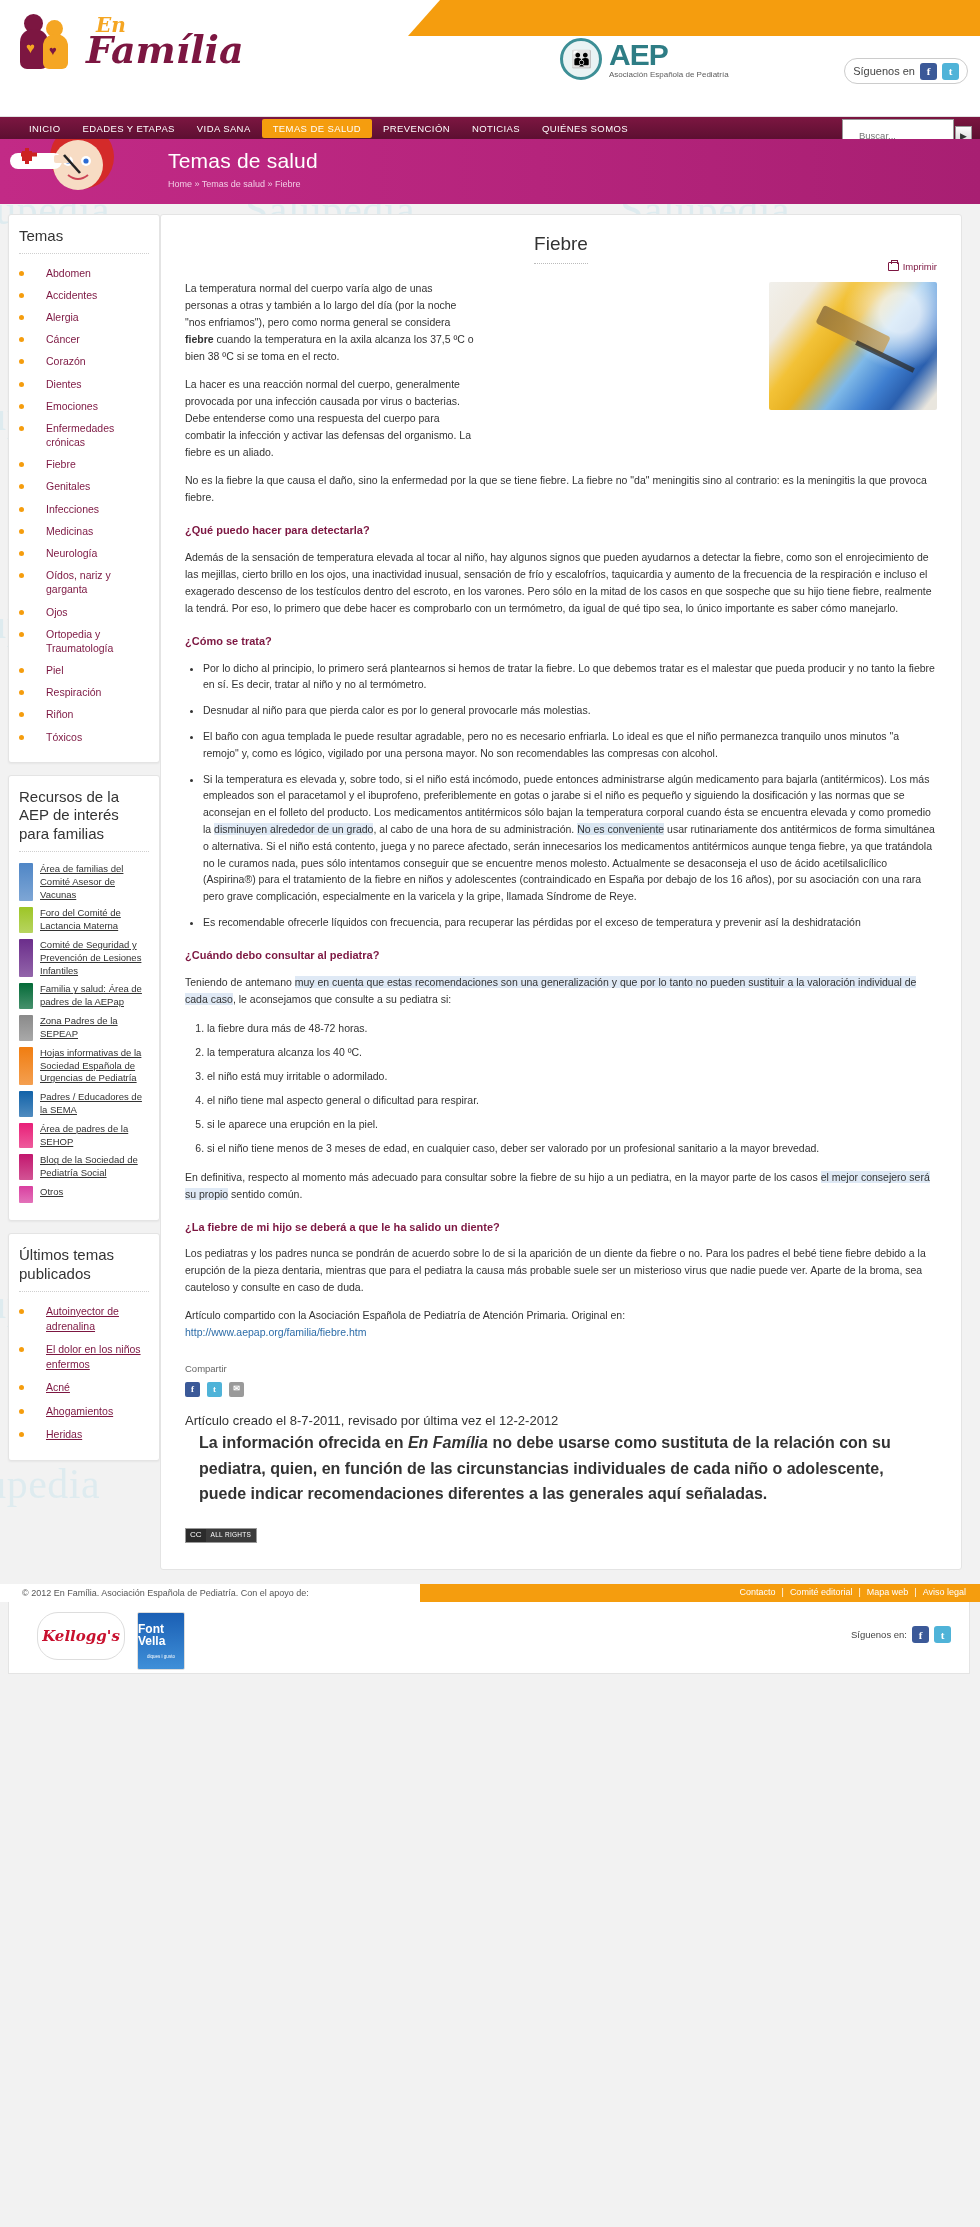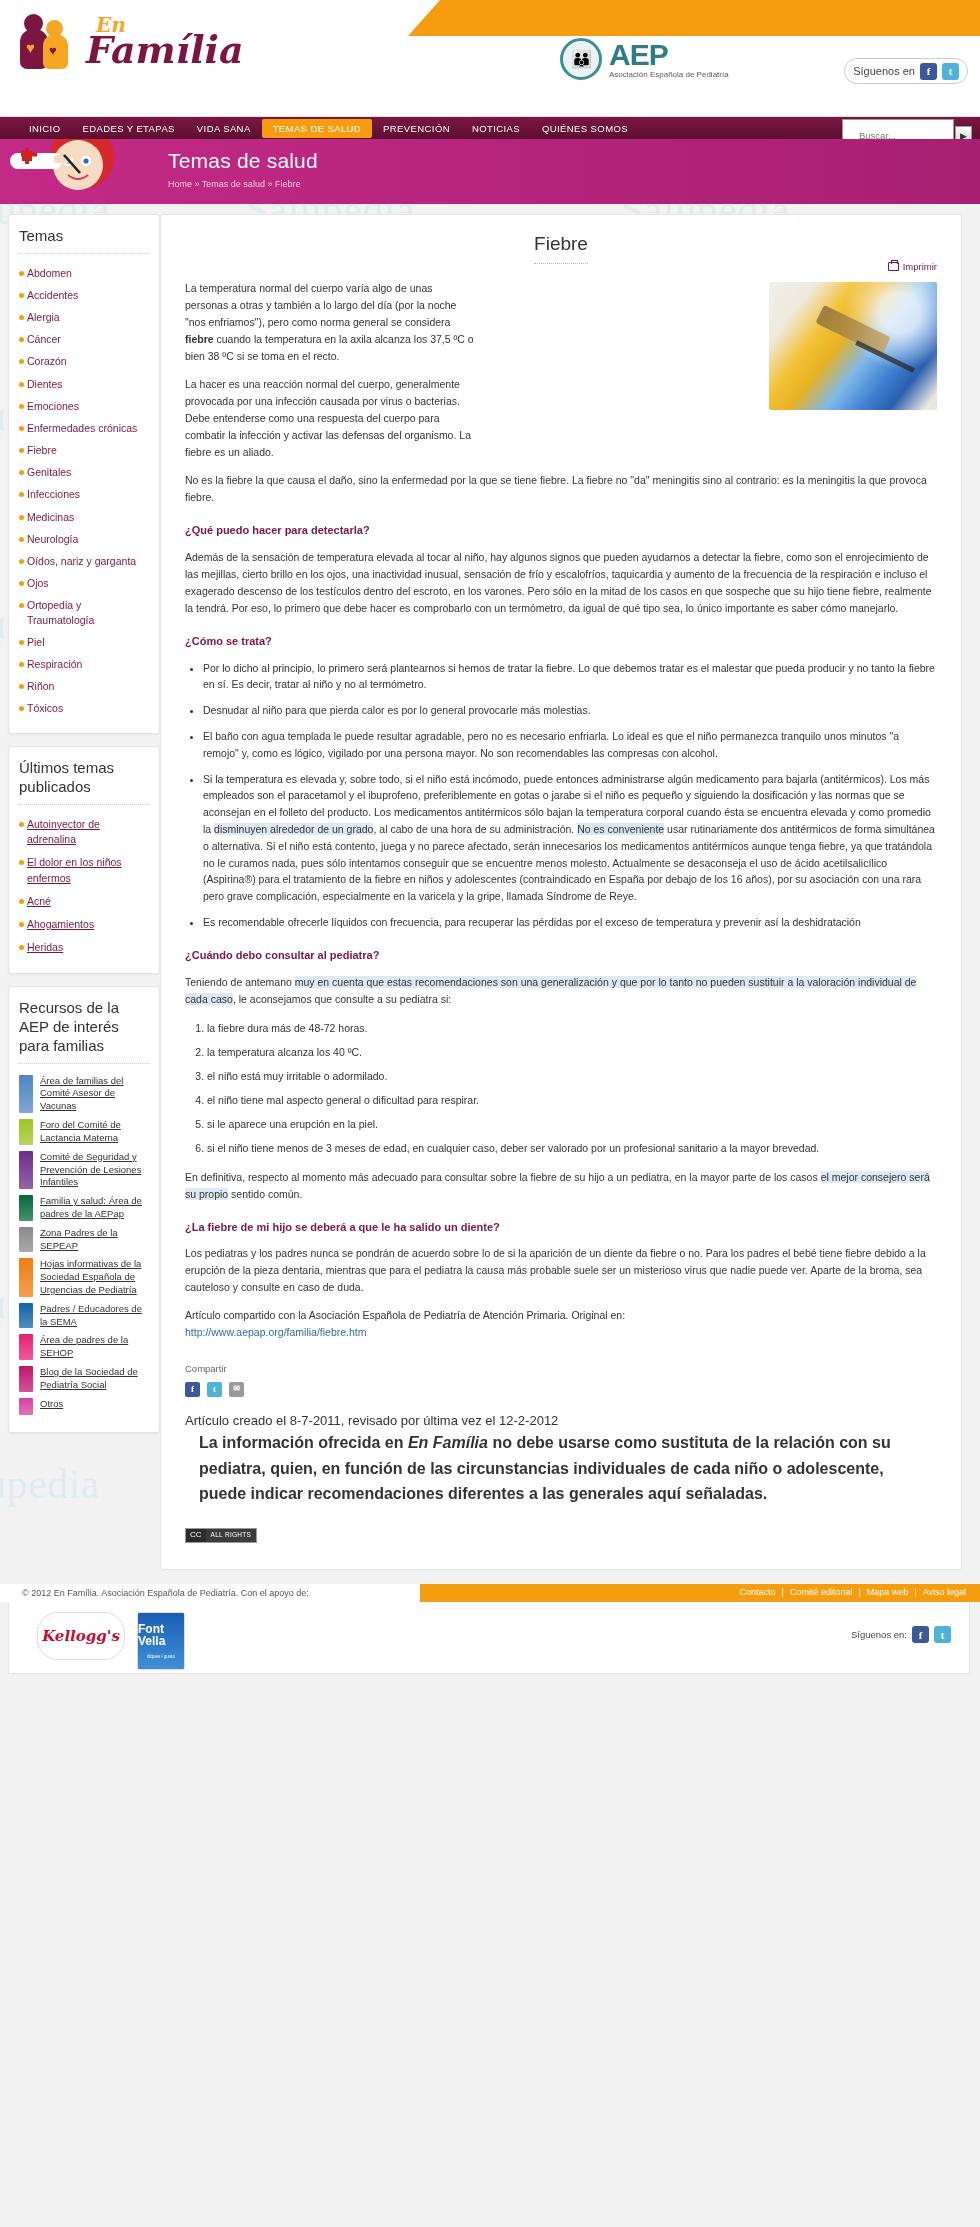--- a/index.html
+++ b/index.html
@@ -199,21 +199,21 @@
   }
   .card-title {
     font-size: 15px; color: #333333; font-weight: normal;
     padding-bottom: 7px;
     border-bottom: 1px dotted #cfcfcf;
     margin-bottom: 8px;
     line-height: 1.25;
   }
   .topic-list { list-style: none; margin: 0; padding: 0; }
   .topic-list li {
-    display: flex; align-items: flex-start; gap: 3px;
+    display: flex; align-items: flex-start; gap: 22px;
     padding: 4px 0;
   }
   .dot {
     width: 5px; height: 5px; border-radius: 50%;
     background: #f59d0e; margin-top: 5px; flex: none;
   }
   .topic-link {
     font-size: 10.5px; color: #7c1641;
     text-decoration: none; cursor: pointer; line-height: 1.35;
   }
@@ -584,20 +584,66 @@
               <a class="topic-link" href="#">Riñon</a>
             </li>
             <li>
               <span class="dot"></span>
               <a class="topic-link" href="#">Tóxicos</a>
             </li>
           </ul>
       </div>
 
       <div class="card">
+        <div class="card-title">Recursos de la AEP de interés para familias</div>
+        <ul class="res-list" id="res-list">
+            <li>
+              <span class="swatch" style="background:linear-gradient(to bottom, #4f86c6, #4f86c6bb)"></span>
+              <a class="res-link" href="#">Área de familias del Comité Asesor de Vacunas</a>
+            </li>
+            <li>
+              <span class="swatch" style="background:linear-gradient(to bottom, #9dc526, #9dc526bb)"></span>
+              <a class="res-link" href="#">Foro del Comité de Lactancia Materna</a>
+            </li>
+            <li>
+              <span class="swatch" style="background:linear-gradient(to bottom, #6b2d8b, #6b2d8bbb)"></span>
+              <a class="res-link" href="#">Comité de Seguridad y Prevención de Lesiones Infantiles</a>
+            </li>
+            <li>
+              <span class="swatch" style="background:linear-gradient(to bottom, #046a38, #046a38bb)"></span>
+              <a class="res-link" href="#">Familia y salud: Área de padres de la AEPap</a>
+            </li>
+            <li>
+              <span class="swatch" style="background:linear-gradient(to bottom, #8a8a8a, #8a8a8abb)"></span>
+              <a class="res-link" href="#">Zona Padres de la SEPEAP</a>
+            </li>
+            <li>
+              <span class="swatch" style="background:linear-gradient(to bottom, #f07d11, #f07d11bb)"></span>
+              <a class="res-link" href="#">Hojas informativas de la Sociedad Española de Urgencias de Pediatría</a>
+            </li>
+            <li>
+              <span class="swatch" style="background:linear-gradient(to bottom, #1162a8, #1162a8bb)"></span>
+              <a class="res-link" href="#">Padres / Educadores de la SEMA</a>
+            </li>
+            <li>
+              <span class="swatch" style="background:linear-gradient(to bottom, #e81f78, #e81f78bb)"></span>
+              <a class="res-link" href="#">Área de padres de la SEHOP</a>
+            </li>
+            <li>
+              <span class="swatch" style="background:linear-gradient(to bottom, #c2166e, #c2166ebb)"></span>
+              <a class="res-link" href="#">Blog de la Sociedad de Pediatría Social</a>
+            </li>
+            <li>
+              <span class="swatch" style="background:linear-gradient(to bottom, #d93fa0, #d93fa0bb)"></span>
+              <a class="res-link" href="#">Otros</a>
+            </li>
+          </ul>
+      </div>
+
+      <div class="card">
         <div class="card-title">Últimos temas publicados</div>
         <ul class="topic-list" id="latest-list">
             <li>
               <span class="dot"></span>
               <a class="latest-link" href="#">Autoinyector de adrenalina</a>
             </li>
             <li>
               <span class="dot"></span>
               <a class="latest-link" href="#">El dolor en los niños enfermos</a>
             </li>
@@ -605,66 +651,20 @@
               <span class="dot"></span>
               <a class="latest-link" href="#">Acné</a>
             </li>
             <li>
               <span class="dot"></span>
               <a class="latest-link" href="#">Ahogamientos</a>
             </li>
             <li>
               <span class="dot"></span>
               <a class="latest-link" href="#">Heridas</a>
-            </li>
-          </ul>
-      </div>
-
-      <div class="card">
-        <div class="card-title">Recursos de la AEP de interés para familias</div>
-        <ul class="res-list" id="res-list">
-            <li>
-              <span class="swatch" style="background:linear-gradient(to bottom, #4f86c6, #4f86c6bb)"></span>
-              <a class="res-link" href="#">Área de familias del Comité Asesor de Vacunas</a>
-            </li>
-            <li>
-              <span class="swatch" style="background:linear-gradient(to bottom, #9dc526, #9dc526bb)"></span>
-              <a class="res-link" href="#">Foro del Comité de Lactancia Materna</a>
-            </li>
-            <li>
-              <span class="swatch" style="background:linear-gradient(to bottom, #6b2d8b, #6b2d8bbb)"></span>
-              <a class="res-link" href="#">Comité de Seguridad y Prevención de Lesiones Infantiles</a>
-            </li>
-            <li>
-              <span class="swatch" style="background:linear-gradient(to bottom, #046a38, #046a38bb)"></span>
-              <a class="res-link" href="#">Familia y salud: Área de padres de la AEPap</a>
-            </li>
-            <li>
-              <span class="swatch" style="background:linear-gradient(to bottom, #8a8a8a, #8a8a8abb)"></span>
-              <a class="res-link" href="#">Zona Padres de la SEPEAP</a>
-            </li>
-            <li>
-              <span class="swatch" style="background:linear-gradient(to bottom, #f07d11, #f07d11bb)"></span>
-              <a class="res-link" href="#">Hojas informativas de la Sociedad Española de Urgencias de Pediatría</a>
-            </li>
-            <li>
-              <span class="swatch" style="background:linear-gradient(to bottom, #1162a8, #1162a8bb)"></span>
-              <a class="res-link" href="#">Padres / Educadores de la SEMA</a>
-            </li>
-            <li>
-              <span class="swatch" style="background:linear-gradient(to bottom, #e81f78, #e81f78bb)"></span>
-              <a class="res-link" href="#">Área de padres de la SEHOP</a>
-            </li>
-            <li>
-              <span class="swatch" style="background:linear-gradient(to bottom, #c2166e, #c2166ebb)"></span>
-              <a class="res-link" href="#">Blog de la Sociedad de Pediatría Social</a>
-            </li>
-            <li>
-              <span class="swatch" style="background:linear-gradient(to bottom, #d93fa0, #d93fa0bb)"></span>
-              <a class="res-link" href="#">Otros</a>
             </li>
           </ul>
       </div>
 
     </div>
 
     <div class="main">
       <div class="article">
 
         <div class="art-head">

